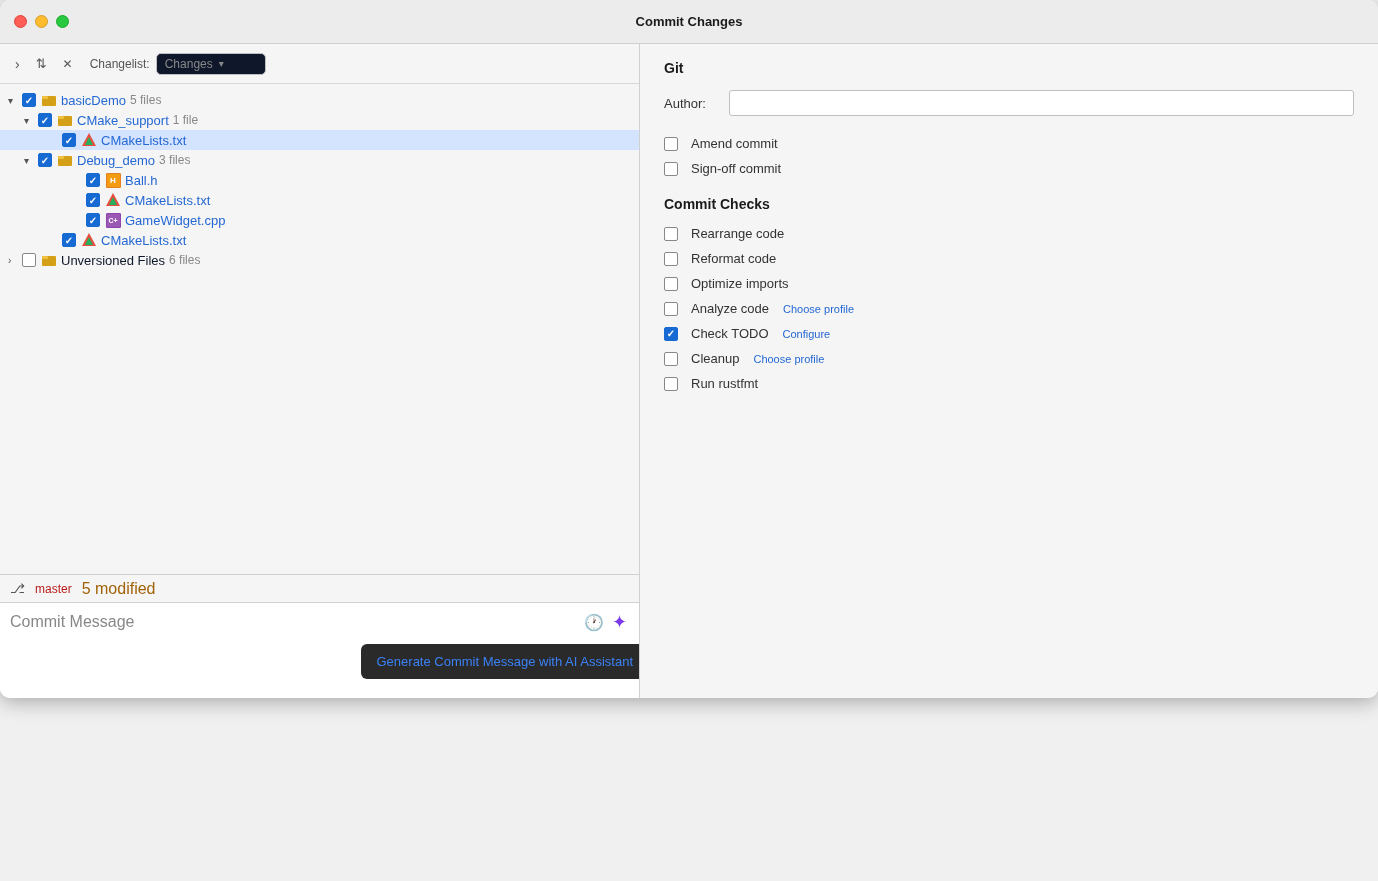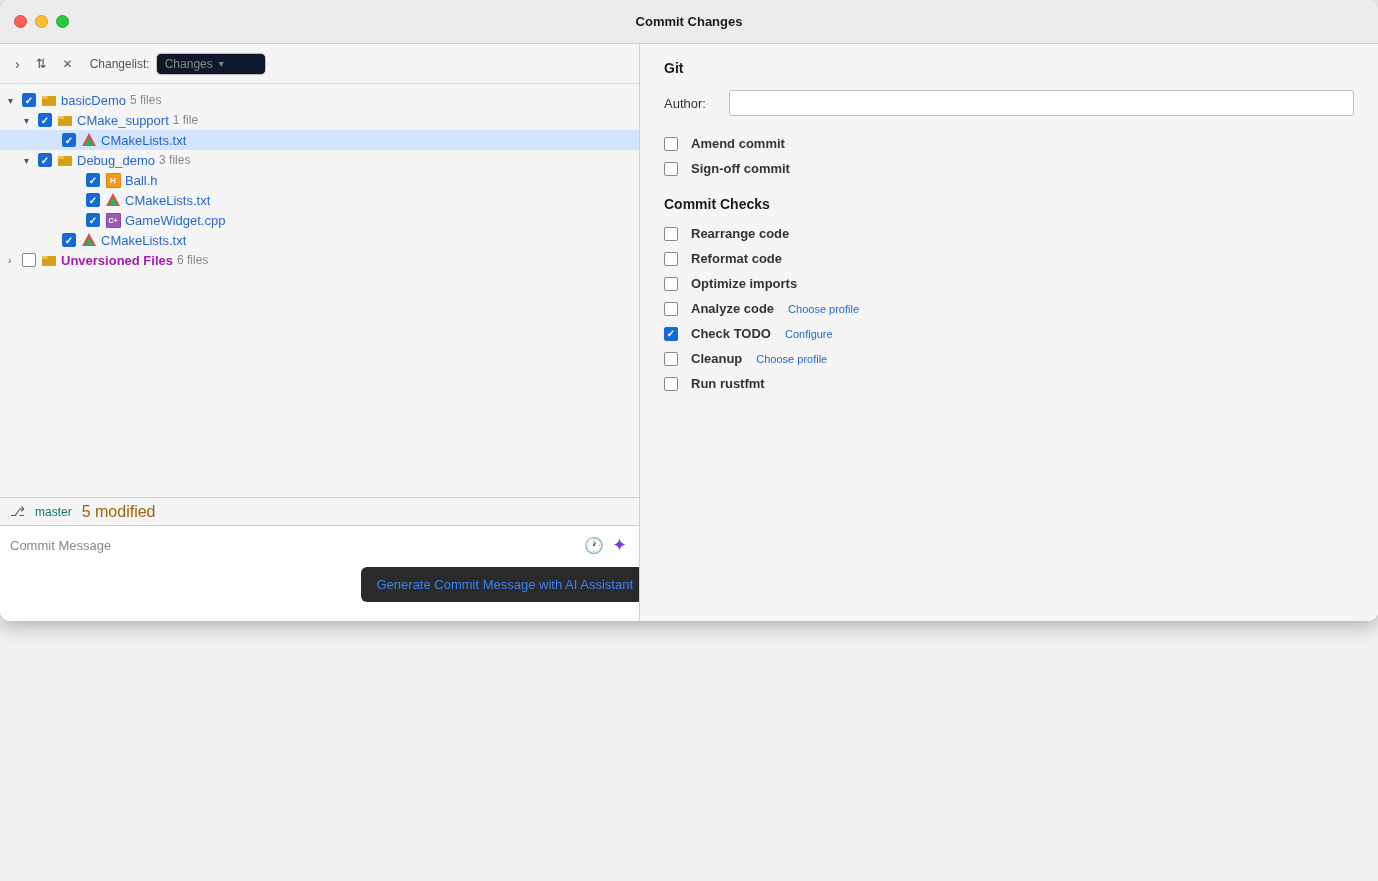--- a/index.html
+++ b/index.html
@@ -6,21 +6,21 @@
     body {
       font-family: -apple-system, BlinkMacSystemFont, "Helvetica Neue", Arial, sans-serif;
       font-size: 13px;
       background: #f0f0f0;
       width: 1378px;
       height: 881px;
       overflow: hidden;
     }
     .window {
       width: 1378px;
-      height: 621px;
+      height: 698px;
       background: #f5f5f5;
       border-radius: 10px;
       overflow: hidden;
       display: flex;
       flex-direction: column;
       box-shadow: 0 4px 20px rgba(0,0,0,0.3);
     }
     .titlebar {
       height: 44px;
       background: #ececec;
@@ -175,21 +175,21 @@
       align-items: center;
       padding: 0 10px;
       gap: 10px;
       background: #f5f5f5;
     }
     .branch-icon {
       color: #555;
       font-size: 13px;
     }
     .branch-name {
-      color: #0f766e;
+      color: #b91c1c;
       font-size: 12px;
     }
     .modified-count {
       color: #a16207;
       font-size: 16px;
     }
     .commit-message-area {
       border-top: 1px solid #d0d0d0;
       background: white;
       min-height: 80px;
@@ -197,21 +197,21 @@
       display: flex;
       flex-direction: column;
     }
     .commit-message-header {
       padding: 6px 10px 2px;
       display: flex;
       align-items: center;
       justify-content: space-between;
     }
     .commit-message-label {
-      font-size: 13px;
+      font-size: 16px;
       color: #888;
     }
     .commit-message-actions {
       display: flex;
       gap: 4px;
       align-items: center;
     }
     .cm-icon-btn {
       background: none;
       border: none;
@@ -286,21 +286,20 @@
     }
     .check-row {
       display: flex;
       align-items: center;
       margin-bottom: 10px;
       gap: 8px;
     }
     .check-label {
       font-size: 13px;
       color: #333;
-      font-weight: bold;
     }
     .checks-section {
       margin-top: 16px;
     }
     .link-btn {
       color: #2468d4;
       background: none;
       border: none;
       cursor: pointer;
       font-size: 11px;
@@ -445,21 +444,21 @@
 
         <div class="tree-item">
           <span class="chevron">›</span>
           <div class="checkbox"></div>
           <span class="file-icon">
             <svg width="14" height="14" viewBox="0 0 14 14">
                 <rect x="0" y="3" width="14" height="10" rx="1" fill="#d4a017"></rect>
                 <rect x="0" y="3" width="6" height="3" rx="1" fill="#f0c040"></rect>
               </svg>
           </span>
-          <span class="file-name" style="color:#a21caf;font-weight:bold;">Unversioned Files</span>
+          <span class="file-name" style="color:#0f172a;">Unversioned Files</span>
           <span class="file-count">6 files</span>
         </div>
       </div>
 
       <div class="status-bar">
         <span class="branch-icon">⎇</span>
         <span class="branch-name">master</span>
         <span class="modified-count">5 modified</span>
       </div>
 

